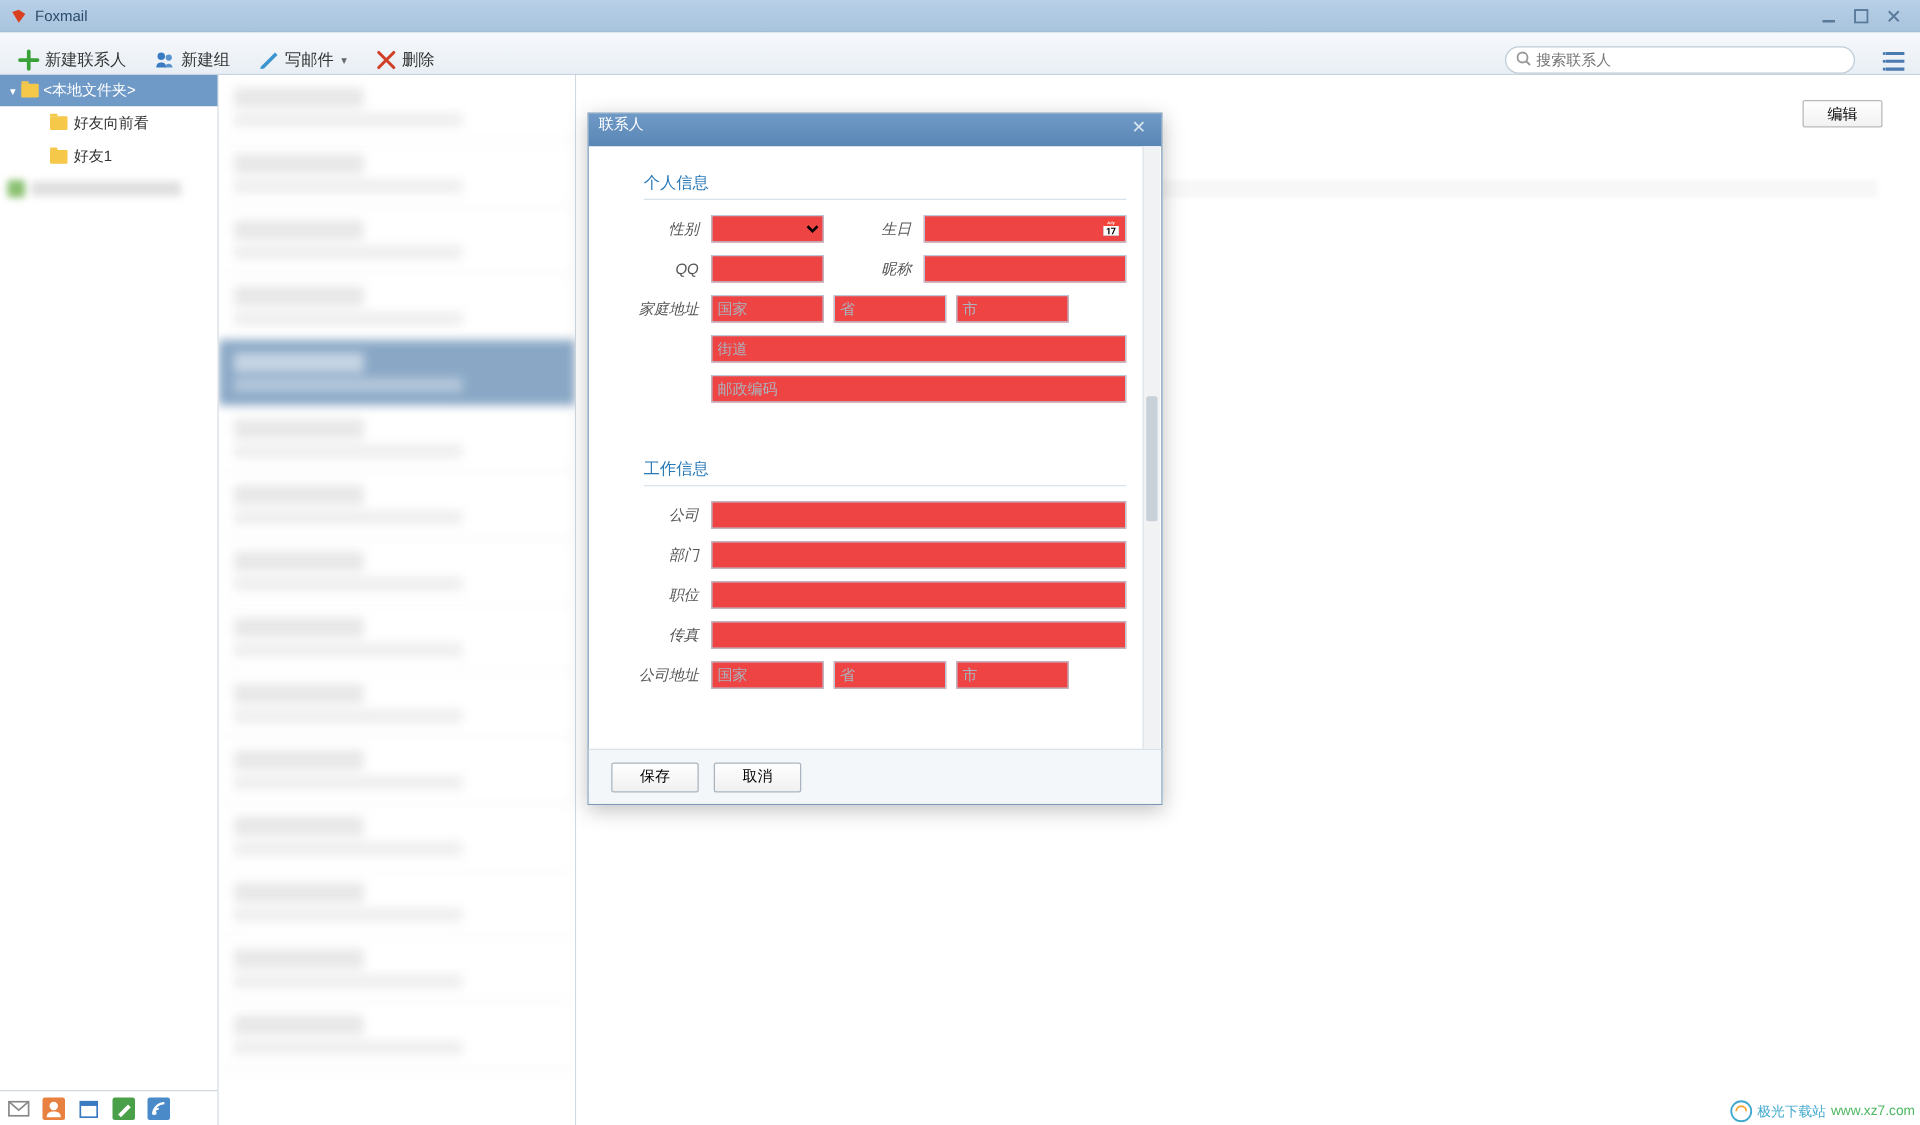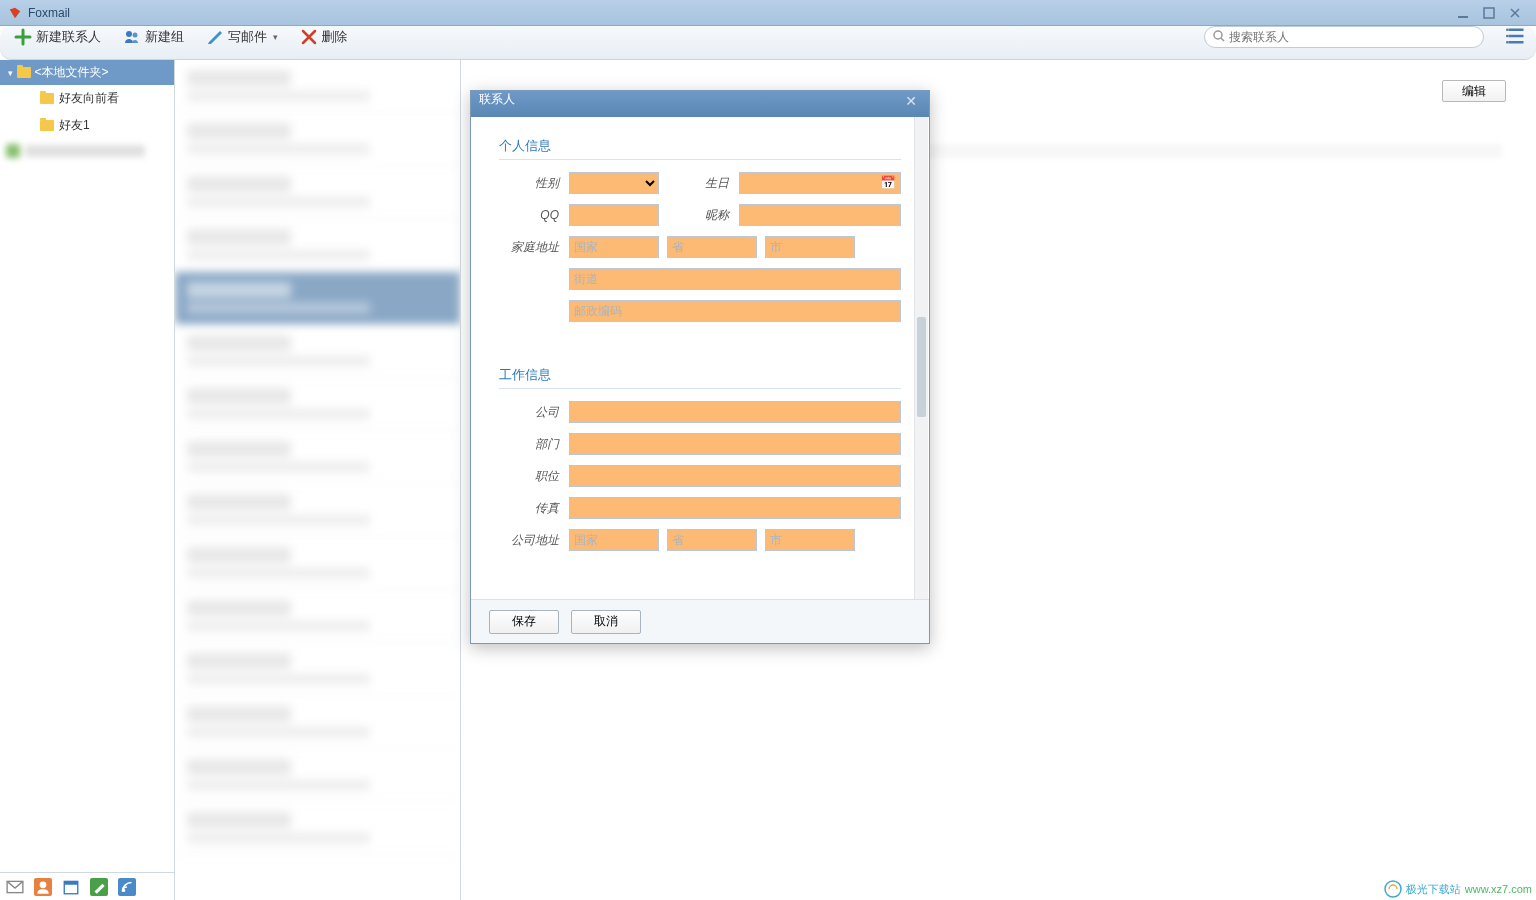--- a/index.html
+++ b/index.html
@@ -6,21 +6,21 @@
 body { background: #fff; overflow: hidden; width: 1536px; height: 900px; position: relative; }
 
 
 .titlebar { height: 26px; background: linear-gradient(#b8d0e8, #a8c3dd); display: flex; align-items: center; padding: 0 8px; color: #2a4a6a; font-size: 12px; border-bottom: 1px solid #8aaac8; }
 .titlebar .logo { width: 14px; height: 14px; margin-right: 6px; }
 .titlebar .spacer { flex: 1; }
 .titlebar .winbtn { width: 26px; height: 18px; display: flex; align-items: center; justify-content: center; color: #5a7a9a; cursor: pointer; }
 .titlebar .winbtn svg { width: 12px; height: 12px; }
 
 
-.toolbar { height: 34px; background: linear-gradient(#f6f9fc, #e8eef4); border-bottom: 1px solid #c8d4e0; display: flex; align-items: flex-start; padding: 0 10px; gap: 14px; font-size: 13px; color: #333; border-radius: 12px; }
+.toolbar { height: 34px; background: linear-gradient(#f6f9fc, #e8eef4); border-bottom: 1px solid #c8d4e0; display: flex; align-items: flex-end; padding: 0 10px; gap: 14px; font-size: 13px; color: #333; }
 .toolbar .tbtn { display: flex; align-items: center; gap: 4px; cursor: pointer; padding: 2px 4px; }
 .toolbar .tbtn .ico { width: 18px; height: 18px; display: inline-flex; align-items: center; justify-content: center; }
 .toolbar .drop::after { content: "▾"; font-size: 9px; color: #666; margin-left: 2px; }
 .toolbar .spacer { flex: 1; }
 .toolbar .search { display: flex; align-items: center; background: #fff; border: 1px solid #c0ccd8; border-radius: 12px; height: 22px; width: 280px; padding: 0 8px; gap: 4px; color: #888; font-size: 12px; }
 .toolbar .search input { border: none; outline: none; flex: 1; font-size: 12px; }
 .toolbar .listbtn { width: 20px; height: 20px; color: #4a7ab0; cursor: pointer; display: flex; align-items: center; justify-content: center; margin-left: 8px; }
 
 
 .main { display: flex; height: calc(100% - 60px); }
@@ -51,25 +51,25 @@
 .detail { flex: 1; background: #fff; position: relative; padding: 14px; }
 .detail .editbtn { position: absolute; top: 20px; right: 30px; width: 64px; height: 22px; background: linear-gradient(#fefefe,#f2f2f2); border: 1px solid #b8b8b8; font-size: 12px; cursor: pointer; border-radius: 2px; }
 .detail .blurbar { height: 14px; background: rgba(120,120,120,0.06); margin: 70px 20px 0 20px; filter: blur(2px); }
 
 
 .dialog { position: absolute; left: 470px; top: 90px; width: 460px; height: 554px; background: #fff; border: 1px solid #7a9ab8; box-shadow: 0 4px 16px rgba(0,0,0,0.25); display: flex; flex-direction: column; }
 .dialog .dlg-title { height: 26px; background: linear-gradient(#6f9ac7,#5a86b5); color: #fff; font-size: 12px; display: flex; align-items: flex-start; padding: 0 8px; }
 .dialog .dlg-title .spacer { flex: 1; }
 .dialog .dlg-title .close { width: 20px; height: 20px; display: flex; align-items: center; justify-content: center; color: #d8e4f0; cursor: pointer; font-size: 14px; }
 .dialog .dlg-body { flex: 1; overflow-y: auto; padding: 14px 28px 8px 28px; font-size: 12px; color: #444; }
-.dialog .section-head { color: #2a7ab8; font-size: 13px; padding-bottom: 4px; border-bottom: 1px solid #d8e4ec; margin-bottom: 12px; margin-top: 6px; }
+.dialog .section-head { color: #2a7ab8; font-size: 13px; padding-bottom: 4px; border-bottom: 1px solid #d8e4ec; margin-bottom: 12px; margin-top: 6px; margin-left: 16px; }
 .dialog .row { display: flex; align-items: center; margin-bottom: 10px; }
 .dialog .lbl { width: 70px; text-align: right; padding-right: 10px; color: #555; font-style: italic; }
 .dialog .fld { flex: 1; display: flex; gap: 8px; }
-.dialog input[type=text], .dialog select { border: 1px solid #b8c8d8; height: 22px; padding: 10px 4px; font-size: 12px; width: 100%; background: #fdba74; }
+.dialog input[type=text], .dialog select { border: 1px solid #b8c8d8; height: 22px; padding: 10px 4px; font-size: 12px; width: 100%; background: #ef4444; }
 .dialog input::placeholder { color: #aab4be; }
 .dialog .short { width: 90px; flex: none; }
 .dialog .date { position: relative; }
 .dialog .date .cal { position: absolute; right: 4px; top: 3px; color: #888; font-size: 13px; pointer-events: none; }
 .dialog .addr3 input { width: 90px; }
 .dialog .dlg-footer { height: 44px; border-top: 1px solid #d8e0e8; background: #f4f7fa; display: flex; align-items: center; padding: 0 18px; gap: 12px; }
 .dialog .dlg-footer button { width: 70px; height: 24px; background: linear-gradient(#fefefe,#f0f0f0); border: 1px solid #aab4be; font-size: 12px; cursor: pointer; border-radius: 2px; }
 .dialog .scr-indic { position: absolute; right: 1px; top: 26px; bottom: 44px; width: 14px; background: #f0f2f4; border-left: 1px solid #e0e4e8; }
 .dialog .scr-indic .thumb { position: absolute; left: 2px; right: 2px; top: 200px; height: 100px; background: #c8d0d8; border-radius: 2px; }
 

